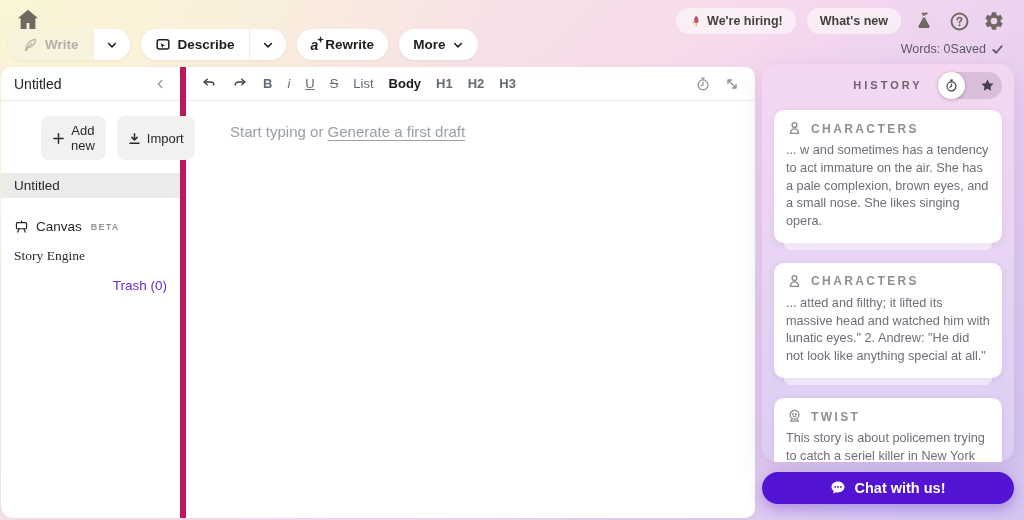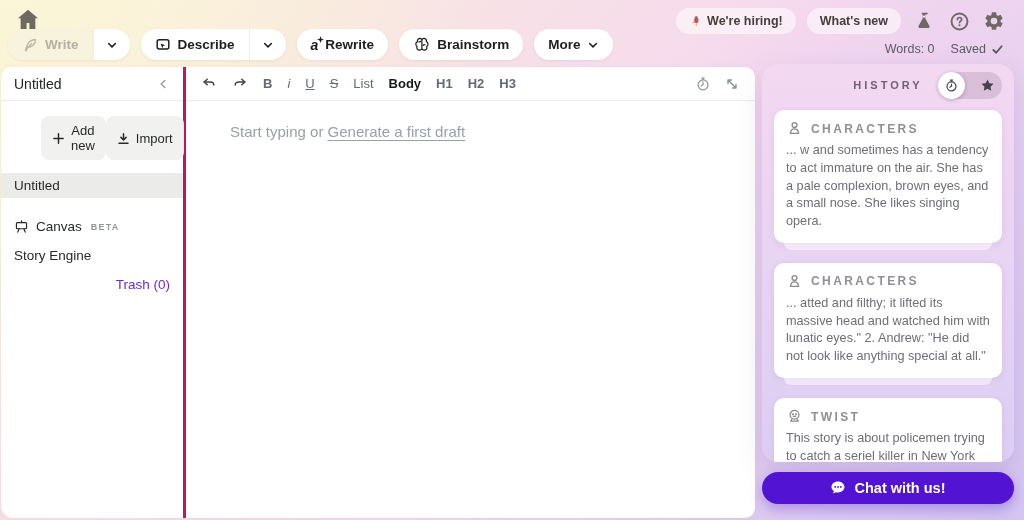--- a/index.html
+++ b/index.html
@@ -22,35 +22,35 @@
           box-shadow:0 1px 3px rgba(90,70,40,.08); overflow:hidden; }
   .seg { display:flex; align-items:center; gap:7px; padding:0 14px; font-size:13.5px; font-weight:700; color:#1e1e20; cursor:pointer; }
   .seg.chev { padding:0 12px; border-left:1px solid #ededea; }
   .seg.disabled { background:#f8f3dd; color:#b5b0a7; }
   .seg.disabled svg { opacity:.55; }
 
   .top-right { position:absolute; top:8px; right:18px; display:flex; align-items:center; gap:11px; }
   .badge { background:rgba(255,255,255,.55); border-radius:15px; padding:6px 13px;
            font-size:12.5px; font-weight:600; color:#46403a; display:flex; align-items:center; gap:6px; cursor:pointer; }
   .tb-icon { width:24px; height:24px; color:#6e6962; cursor:pointer; display:flex; align-items:center; justify-content:center; }
-  .words-row { position:absolute; top:42px; right:20px; display:flex; gap:16px; align-items:center;
+  .words-row { position:absolute; top:42px; right:20px; display:flex; align-items:center;
                font-size:12.5px; color:#5e5965; }
   .saved { display:flex; gap:5px; align-items:center; }
 
   
   .main-card { position:absolute; left:1px; top:67px; width:754px; height:451px;
                background:#fff; border-radius:10px 10px 10px 12px; display:flex;
                box-shadow:0 2px 8px rgba(120,90,60,.06); overflow:hidden; }
 
-  .sidebar { width:185px; border-right:3px solid #be185d; display:flex; flex-direction:column; }
+  .sidebar { width:185px; border-right:6px solid #be185d; display:flex; flex-direction:column; }
   .s-header { height:34px; border-bottom:1px solid #ececea; display:flex; align-items:center;
               justify-content:space-between; padding:0 13px; }
   .s-title { font-size:14px; color:#212327; }
   .collapse { color:#9aa0a6; cursor:pointer; }
-  .s-btns { display:flex; margin:15px 12px 13px;padding-left:28px; }
+  .s-btns { display:flex; gap:11px; margin:15px 12px 13px;padding-left:28px; }
   .s-btn { background:#f1f1ef; border:none; border-radius:8px; padding:7px 11px; font-size:13px;
            font-weight:500; color:#27292c; display:flex; align-items:center; gap:6px; cursor:pointer;
            font-family:inherit; }
   .s-list { display:flex; flex-direction:column; }
   .s-item { padding:5px 13px; font-size:13.5px; color:#27292c; display:flex; align-items:center; gap:7px; cursor:pointer; }
   .s-item.active { background:#ebebe9; }
   .s-item .beta { font-size:9px; letter-spacing:1.2px; color:#92969b; font-weight:600; margin-left:2px; }
   .s-item.muted { color:#6d28d9;justify-content:flex-end; }
 
   .editor { flex:1; display:flex; flex-direction:column; }
@@ -146,32 +146,20 @@
 
   <div class="pill">
     <div class="seg">
       <span style="font-style:italic;font-weight:700;font-size:14px;position:relative;">a<svg width="7" height="7" viewBox="0 0 8 8" style="position:absolute;top:-1px;right:-6px;">
             <path d="M4 0l1 3 3 1-3 1-1 3-1-3-3-1 3-1z" fill="#1e1e20"></path>
           </svg></span>
       <span>Rewrite</span>
     </div>
   </div>
 
-  <div class="pill">
-    <div class="seg">
-      <span>
-        <svg width="17" height="17" viewBox="0 0 18 18" fill="none" stroke="#1e1e20" stroke-width="1.3" stroke-linecap="round" stroke-linejoin="round">
-            <path d="M7.3 2.6a2.6 2.6 0 0 0-2.5 3.3A2.9 2.9 0 0 0 3 8.8c0 1 .5 1.9 1.3 2.4a2.7 2.7 0 0 0 2.8 3.8c.9 0 1.8-.4 2.3-1 .5.6 1.4 1 2.3 1a2.7 2.7 0 0 0 2.8-3.8A2.9 2.9 0 0 0 15.9 8.8a2.9 2.9 0 0 0-1.8-2.9 2.6 2.6 0 0 0-4.7-2.1A2.6 2.6 0 0 0 7.3 2.6z"></path>
-            <path d="M9.4 3.8v9.7"></path>
-            <path d="M6.3 6.2c.9.3 1.6 0 2-.7M12.6 9.3c-.9-.3-1.6 0-2 .7"></path>
-          </svg>
-      </span>
-      <span>Brainstorm</span>
-    </div>
-  </div>
 
   <div class="pill">
     <div class="seg">
       <span>More</span>
       <span>
         <svg width="12" height="12" viewBox="0 0 16 16" fill="none" stroke="#1e1e20" stroke-width="2" stroke-linecap="round" stroke-linejoin="round">
             <path d="M3.5 6l4.5 4.5L12.5 6"></path>
           </svg>
       </span>
     </div>
@@ -267,21 +255,21 @@
       <div class="s-item" style="margin-top:16px;">
         <span>
           <svg width="15" height="15" viewBox="0 0 16 16" fill="none" stroke="#27292c" stroke-width="1.3" stroke-linecap="round" stroke-linejoin="round">
               <rect x="2.6" y="3.8" width="10.8" height="6.6" rx="1"></rect>
               <path d="M8 2v1.8M5.4 10.4 4 14M10.6 10.4 12 14"></path>
             </svg>
         </span>
         <span>Canvas</span>
         <span class="beta">BETA</span>
       </div>
-      <div class="s-item" style="margin-top:4px;">
+      <div class="s-item" style="margin-top:4px;font-family:Liberation Serif, serif;">
         <span>Story Engine</span>
       </div>
       <div class="s-item muted" style="margin-top:4px;">
         <span>Trash (0)</span>
       </div>
     </div>
   </div>
 
   <div class="editor">
     <div class="e-toolbar">

